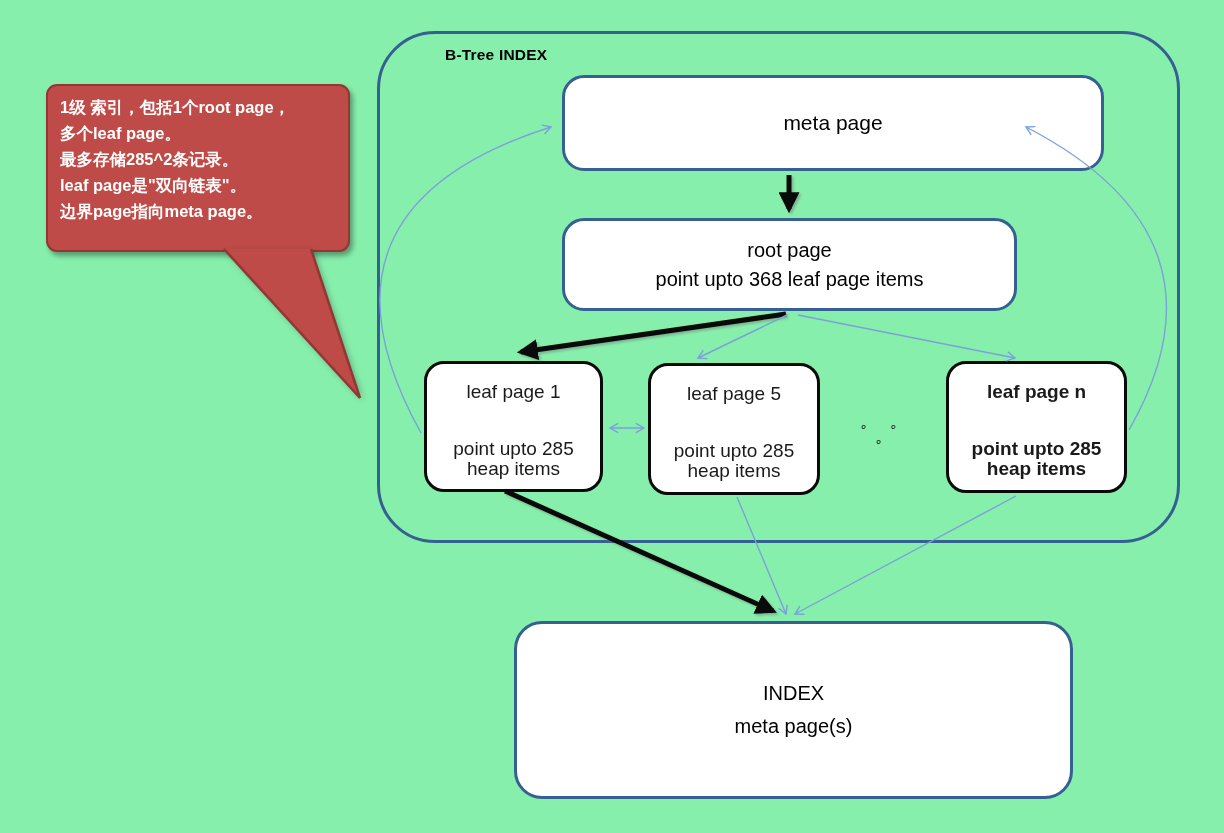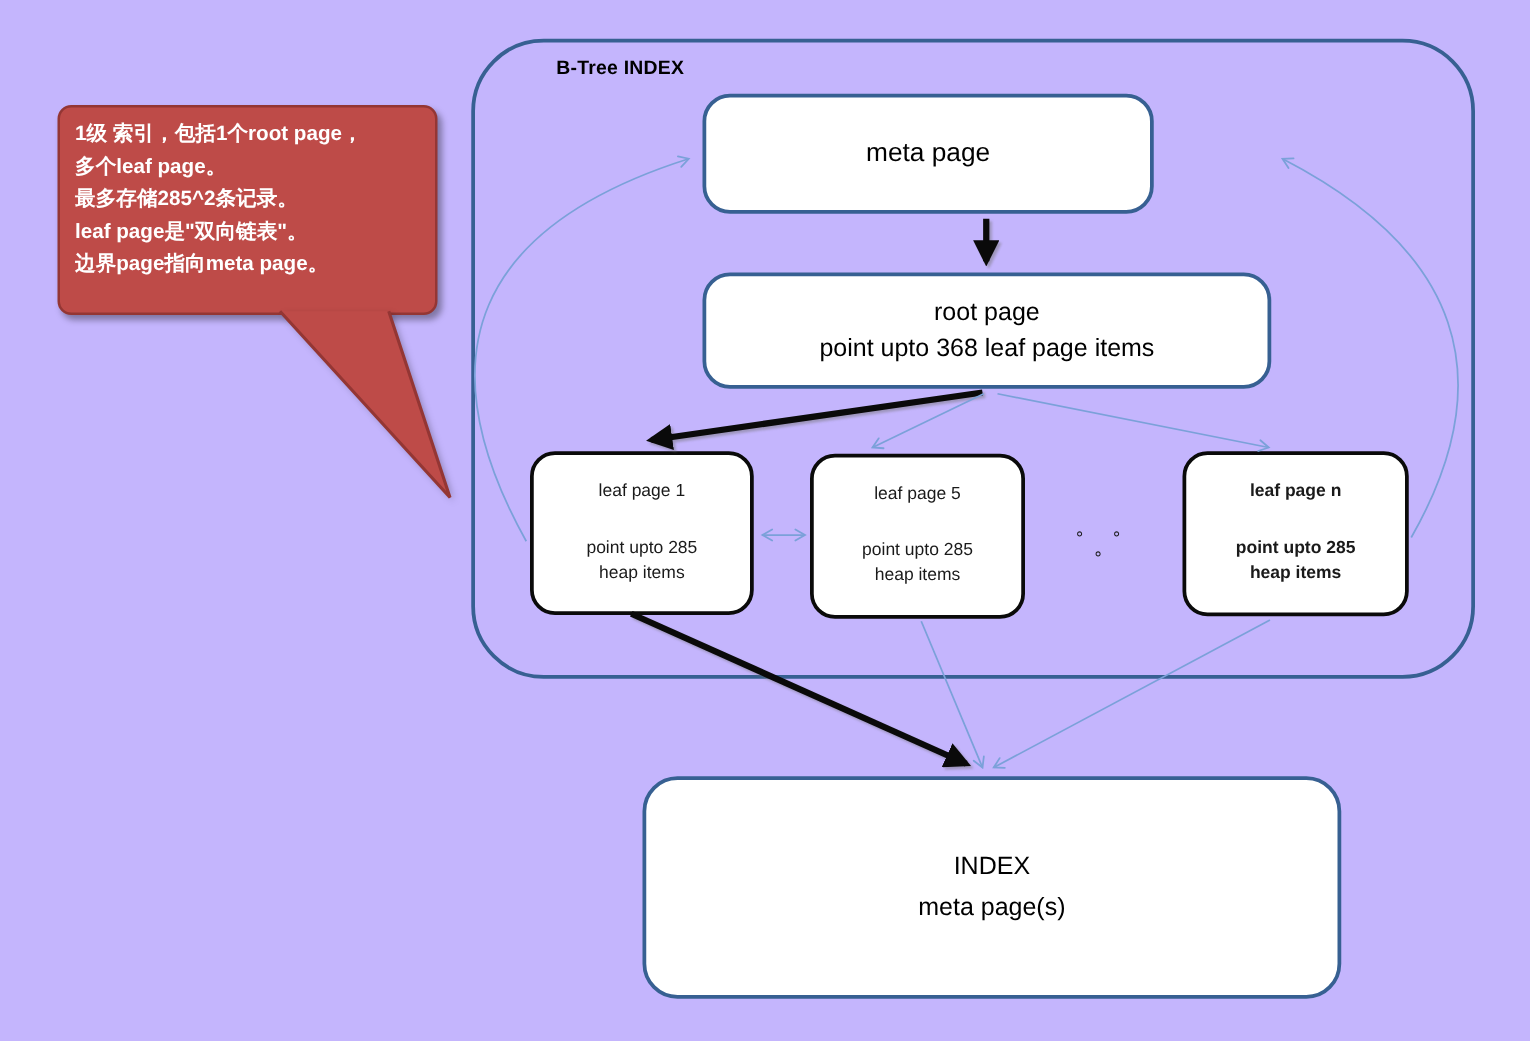--- a/index.html
+++ b/index.html
@@ -4,48 +4,48 @@
 <style>
   :root{
     --c-blue: #376092;
     --c-arrow-blue: #7BA1D9;
     --c-callout-fill: #BE4B48;
     --c-callout-border: #943634;
     --c-black: #0a0a0a;
   }
   html,body{margin:0;padding:0;background:#ffffff;}
   body{font-family:"Liberation Sans","DejaVu Sans",sans-serif;}
-  .canvas{position:relative;width:1224px;height:833px;background:#c4b5fd;overflow:hidden;}
+  .canvas{position:relative;width:1224px;height:833px;background:#86efac;overflow:hidden;}
 
   
   .btree-container{
     position:absolute;left:377px;top:31px;width:803px;height:512px;
     border:3.2px solid var(--c-blue);border-radius:58px;background:transparent;
     box-sizing:border-box;
   }
   .btree-label{
     position:absolute;left:445px;top:46px;font-size:15.5px;font-weight:600;
     color:#000;letter-spacing:.2px;
   }
 
   
   .blue-box{
     position:absolute;border:3.2px solid var(--c-blue);border-radius:22px;
     background:#fff;box-sizing:border-box;display:flex;flex-direction:column;
     align-items:center;justify-content:center;color:#000;
   }
-  .meta-box{left:562px;top:75px;width:361px;height:96px;font-size:21px;}
+  .meta-box{left:562px;top:75px;width:542px;height:96px;font-size:21px;}
   .root-box{left:562px;top:218px;width:455px;height:93px;font-size:20px;line-height:29px;}
   .table-box{left:514px;top:621px;width:559px;height:178px;border-radius:28px;font-size:20px;line-height:33px;}
 
   
   .leaf-box{
     position:absolute;border:3.8px solid var(--c-black);border-radius:20px;
     background:#fff;box-sizing:border-box;display:flex;flex-direction:column;
-    align-items:center;color:#1a1a1a;font-size:14px;padding-top:20px;
+    align-items:center;color:#1a1a1a;font-size:19px;padding-top:20px;gap:12px;
   }
   .leaf-1{left:424px;top:361px;width:179px;height:131px;}
   .leaf-2{left:648px;top:363px;width:172px;height:132px;}
   .leaf-n{left:946px;top:361px;width:181px;height:132px;font-weight:bold;}
   .leaf-title{line-height:16px;}
   .leaf-body{margin-top:27px;line-height:20px;text-align:center;}
 
   .dots{
     position:absolute;left:848px;top:419px;width:70px;text-align:center;
     font-size:13px;letter-spacing:9px;color:#1a1a1a;

